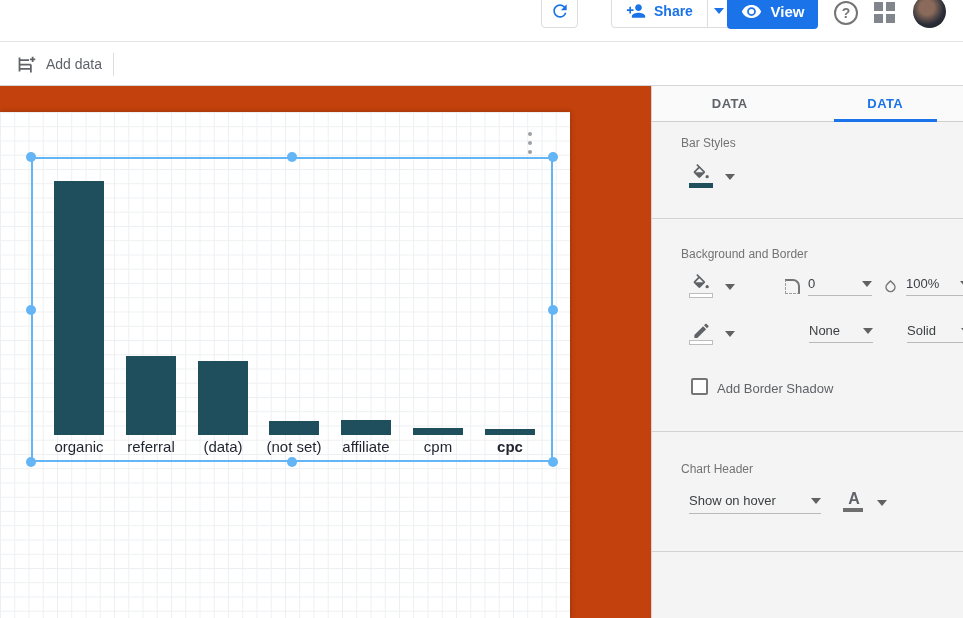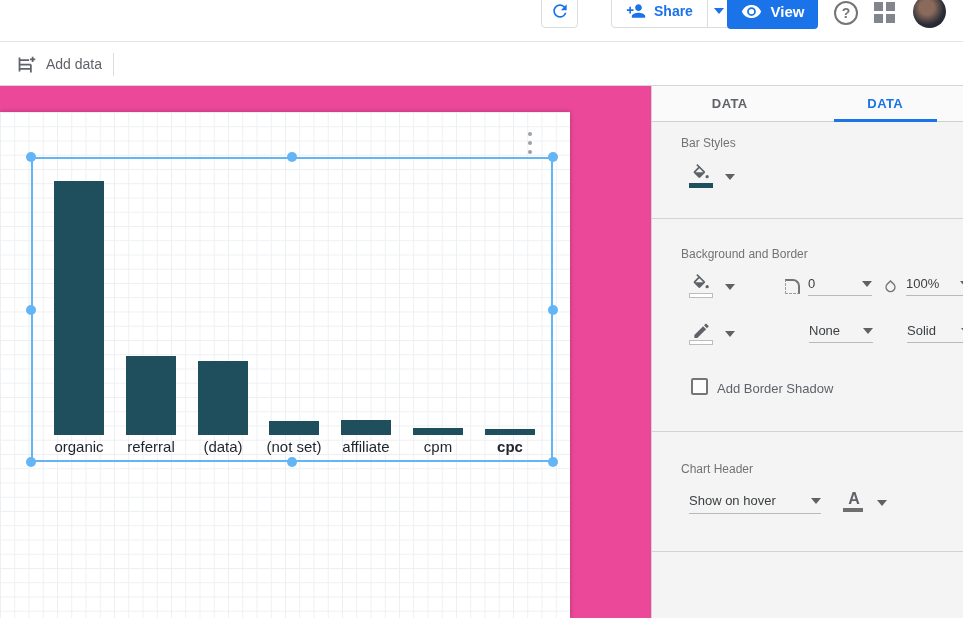--- a/index.html
+++ b/index.html
@@ -36,21 +36,21 @@
   
   .toolbar { position:absolute; left:0; top:43px; width:963px; height:43px; background:#fff;
              border-bottom:1px solid #d6d6d6; }
   .tool-item { position:absolute; top:0; height:42px; display:flex; align-items:center; gap:9px;
                color:#5f6368; font-size:14px; cursor:pointer; }
   .tool-add-data { left:16px; }
   .tool-theme { left:127px; }
   .tool-divider { position:absolute; left:113px; top:10px; width:1px; height:23px; background:#dadce0; }
 
   
-  .workspace { position:absolute; left:0; top:86px; width:651px; height:532px; background:#ec4899; }
+  .workspace { position:absolute; left:0; top:86px; width:651px; height:532px; background:#c2410c; }
   .canvas { position:absolute; left:0; top:26px; width:570px; height:506px; background:#fff;
             background-image:
               linear-gradient(to right, #edf0f2 1px, transparent 1px),
               linear-gradient(to bottom, #edf0f2 1px, transparent 1px);
             background-size:14.25px 14.25px;
             box-shadow:0 0 5px rgba(0,0,0,0.25); }
   .dots-menu { position:absolute; left:524px; top:20px; width:12px; height:22px;
                display:flex; flex-direction:column; align-items:center; justify-content:space-between; cursor:pointer; }
   .dots-menu i { width:4px; height:4px; border-radius:50%; background:#9aa0a6; }
 

